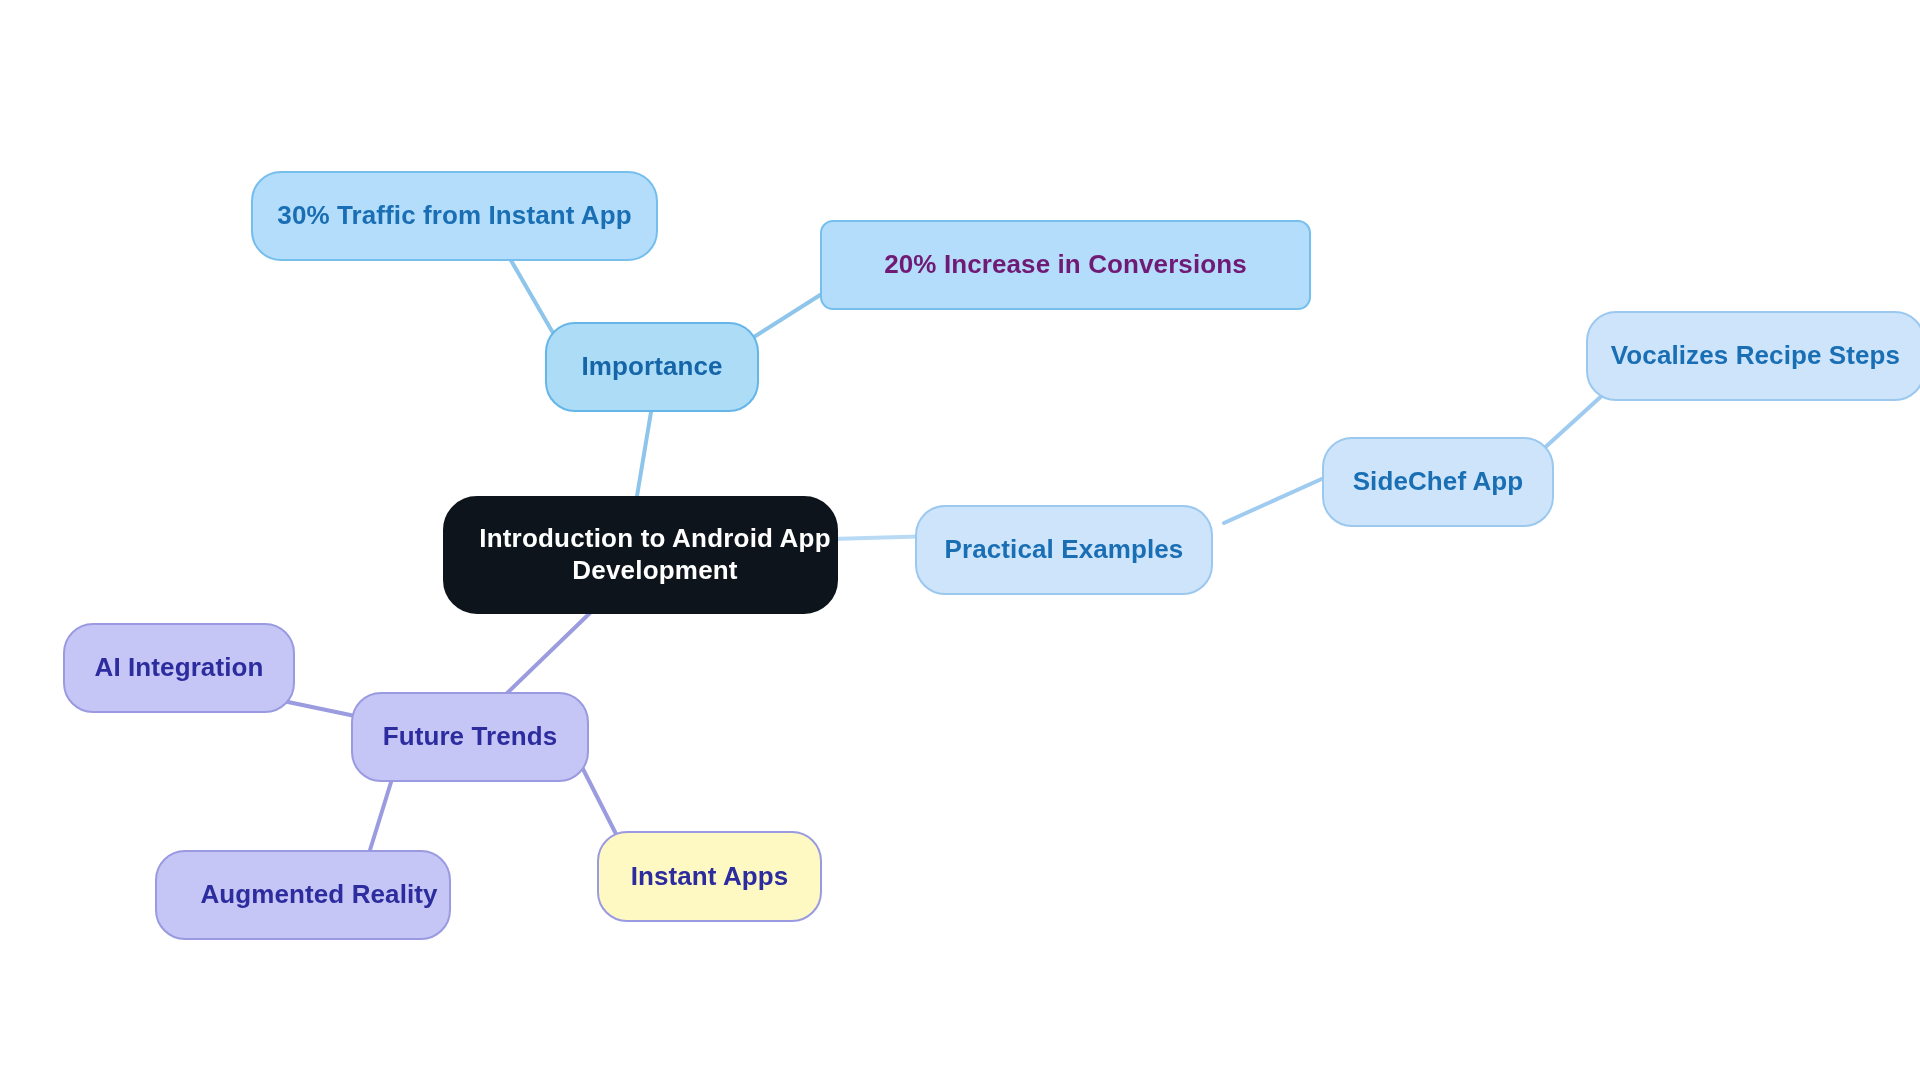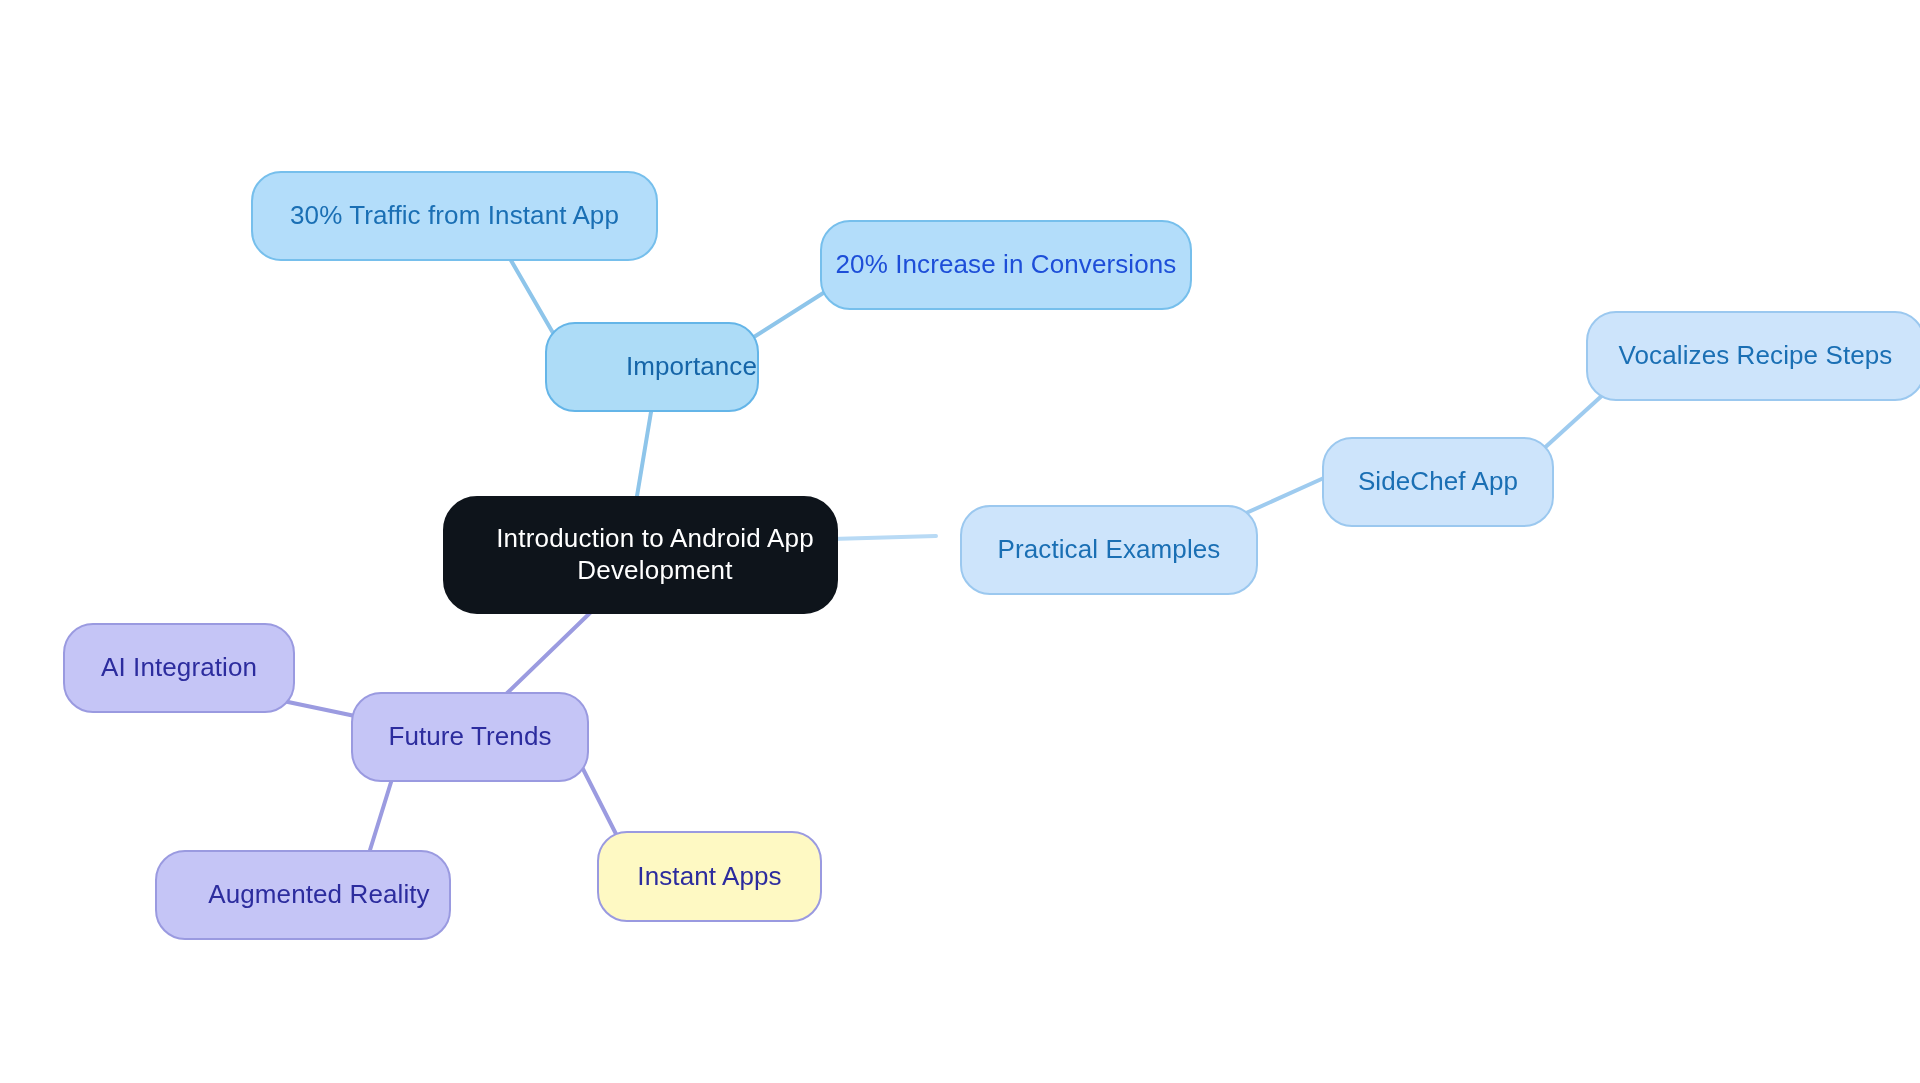--- a/index.html
+++ b/index.html
@@ -31,20 +31,21 @@
     display: flex;
     align-items: center;
     justify-content: center;
     text-align: center;
     border-radius: 30px;
     border-style: solid;
     border-width: 2px;
     line-height: 1.22;
     white-space: pre-line;
     letter-spacing: 0.1px;
+    font-weight: bold;
   }
   .node.root {
     background: #0e141b;
     border-color: #0e141b;
     color: #ffffff;
     border-radius: 34px;
     font-size: 26px;
     letter-spacing: 0.2px;
   }
   .node.branch-blue {
@@ -91,24 +92,24 @@
       <line x1="1224" y1="523" x2="1326" y2="477" stroke="#9ecbef" stroke-width="4" stroke-linecap="round"></line>
       <line x1="1540" y1="452" x2="1606" y2="392" stroke="#9ecbef" stroke-width="4" stroke-linecap="round"></line>
       <line x1="591" y1="612" x2="503" y2="697" stroke="#9b9be0" stroke-width="4" stroke-linecap="round"></line>
       <line x1="355" y1="716" x2="250" y2="694" stroke="#9b9be0" stroke-width="4" stroke-linecap="round"></line>
       <line x1="392" y1="779" x2="370" y2="850" stroke="#9b9be0" stroke-width="4" stroke-linecap="round"></line>
       <line x1="583" y1="769" x2="616" y2="834" stroke="#9b9be0" stroke-width="4" stroke-linecap="round"></line>
     </svg>
   <div id="node-layer">
       <div class="node root" style="left: 443px; top: 496px; width: 395px; height: 118px; background: rgb(14, 20, 27); color: rgb(255, 255, 255); padding-left: 29px;"><span>Introduction to Android App
 Development</span></div>
-      <div class="node branch-blue" style="left: 545px; top: 322px; width: 214px; height: 90px; background: rgb(173, 220, 247); border-color: rgb(100, 181, 232); color: rgb(21, 101, 168); justify-content: flex-end;"><span>Importance</span></div>
+      <div class="node branch-blue" style="left: 545px; top: 322px; width: 214px; height: 90px; background: rgb(173, 220, 247); border-color: rgb(100, 181, 232); color: rgb(21, 101, 168);"><span>Importance</span></div>
       <div class="node leaf-blue" style="left: 251px; top: 171px; width: 407px; height: 90px; background: rgb(179, 221, 250); border-color: rgb(118, 191, 236); color: rgb(26, 111, 180);"><span>30% Traffic from Instant App</span></div>
-      <div class="node leaf-blue" style="left: 820px; top: 220px; width: 372px; height: 90px; background: rgb(179, 221, 250); border-color: rgb(118, 191, 236); color: #1d4ed8;"><span>20% Increase in Conversions</span></div>
-      <div class="node branch-paleblue" style="left: 960px; top: 505px; width: 298px; height: 90px; background: rgb(205, 228, 251); border-color: rgb(155, 200, 239); color: rgb(26, 111, 180);"><span>Practical Examples</span></div>
+      <div class="node leaf-blue" style="left: 820px; top: 220px; width: 491px; height: 90px; background: rgb(179, 221, 250); border-color: rgb(118, 191, 236); color: #701a75; border-radius: 13px;"><span>20% Increase in Conversions</span></div>
+      <div class="node branch-paleblue" style="left: 915px; top: 505px; width: 298px; height: 90px; background: rgb(205, 228, 251); border-color: rgb(155, 200, 239); color: rgb(26, 111, 180);"><span>Practical Examples</span></div>
       <div class="node branch-paleblue" style="left: 1322px; top: 437px; width: 232px; height: 90px; background: rgb(205, 228, 251); border-color: rgb(155, 200, 239); color: rgb(26, 111, 180);"><span>SideChef App</span></div>
       <div class="node branch-paleblue" style="left: 1586px; top: 311px; width: 339px; height: 90px; background: rgb(205, 228, 251); border-color: rgb(155, 200, 239); color: rgb(26, 111, 180);"><span>Vocalizes Recipe Steps</span></div>
       <div class="node branch-purple" style="left: 351px; top: 692px; width: 238px; height: 90px; background: rgb(197, 197, 246); border-color: rgb(154, 154, 224); color: rgb(44, 44, 158);"><span>Future Trends</span></div>
       <div class="node leaf-purple" style="left: 21px; top: 623px; width: 232px; height: 90px; background: rgb(197, 197, 246); border-color: rgb(154, 154, 224); color: rgb(44, 44, 158); margin-left: 42px;"><span>AI Integration</span></div>
       <div class="node leaf-purple" style="left: 155px; top: 850px; width: 296px; height: 90px; background: rgb(197, 197, 246); border-color: rgb(154, 154, 224); color: rgb(44, 44, 158); padding-left: 32px;"><span>Augmented Reality</span></div>
       <div class="node leaf-purple" style="left: 597px; top: 831px; width: 225px; height: 91px; background: #fef9c3; border-color: rgb(154, 154, 224); color: rgb(44, 44, 158);"><span>Instant Apps</span></div>
     </div>
 </div>
 
 </body></html>

